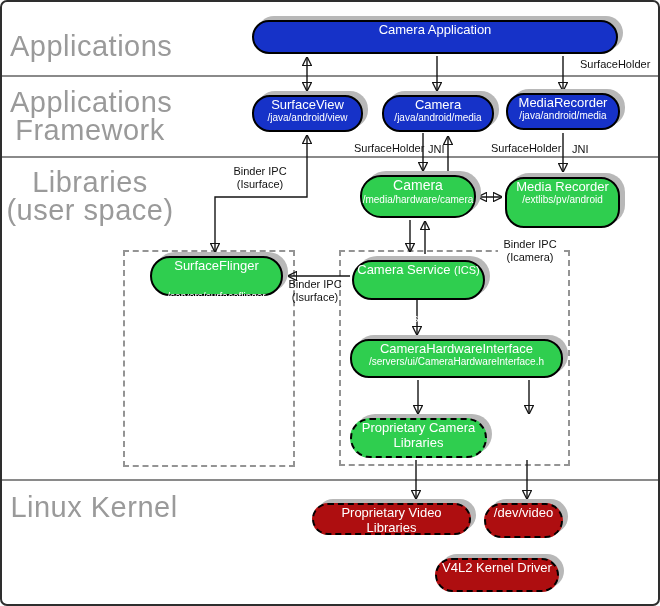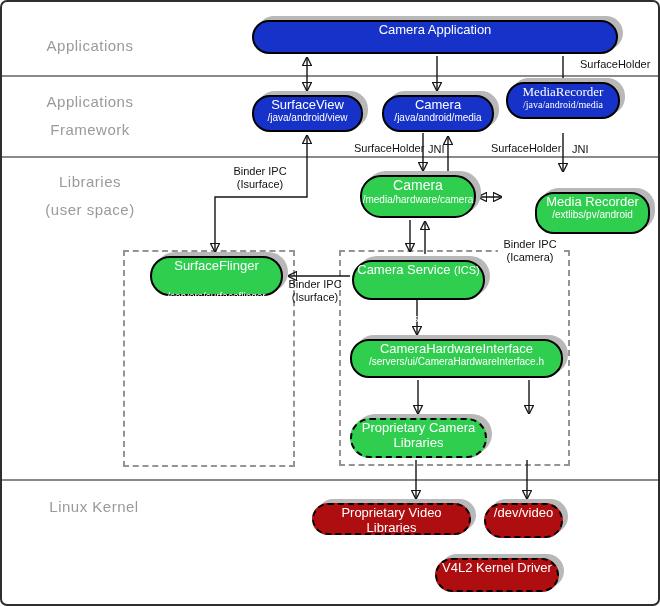--- a/index.html
+++ b/index.html
@@ -3,21 +3,21 @@
 <meta charset="utf-8">
 <style>
   html,body{margin:0;padding:0;background:#fff;}
   #stage{
     position:relative;width:660px;height:606px;box-sizing:border-box;
     background:#fff;border:2px solid #2e2e2e;border-radius:7px;overflow:hidden;
     font-family:"Liberation Sans",sans-serif;
   }
   .sep{position:absolute;left:0;right:0;height:2px;background:#8a8a8a;}
   .layer-label{
-    position:absolute;color:var(--label_gray,#9a9a9a);font-size:15px;
+    position:absolute;color:var(--label_gray,#9a9a9a);font-size:29px;
     text-align:center;line-height:28px;letter-spacing:0.5px;
   }
   .dashed-rect{position:absolute;border:2px dashed #949494;box-sizing:border-box;}
   .node{
     position:absolute;display:flex;flex-direction:column;align-items:center;
     color:#fff;border:2px solid #000;box-sizing:border-box;text-align:center;line-height:1.18;
     border-radius:20px;box-shadow:5px -4px 0 var(--shadow_gray,#b8b8b8);
   }
   .node.blue{background:var(--framework_blue,#1632c8);}
   .node.green{background:var(--userspace_green,#2fce4f);}
@@ -89,30 +89,30 @@
   </div>
 
   <div class="node blue" style="left:250px;top:93px;width:111px;height:37px;border-radius:18px;">
     <span class="t">SurfaceView</span>
     <span class="s">/java/android/view</span>
   </div>
   <div class="node blue" style="left:380px;top:93px;width:112px;height:37px;border-radius:18px;">
     <span class="t">Camera</span>
     <span class="s">/java/android/media</span>
   </div>
-  <div class="node blue" style="left:504px;top:80px;width:114px;height:37px;border-radius:18px;font-family:Liberation Serif, serif;">
+  <div class="node blue" style="left:504px;top:91px;width:114px;height:37px;border-radius:18px;">
     <span class="t">MediaRecorder</span>
     <span class="s">/java/android/media</span>
   </div>
 
   <div class="node green" style="left:358px;top:173px;width:116px;height:43px;border-radius:21px;">
     <span class="t big">Camera</span>
     <span class="s">/media/hardware/camera</span>
   </div>
-  <div class="node green" style="left:533px;top:175px;width:115px;height:42px;border-radius:19px;margin-top:15px;">
+  <div class="node green" style="left:503px;top:175px;width:115px;height:51px;border-radius:19px;">
     <span class="t">Media Recorder</span>
     <span class="s">/extlibs/pv/android</span>
   </div>
   <div class="node green" style="left:148px;top:254px;width:133px;height:40px;border-radius:20px;gap:18px;">
     <span class="t">SurfaceFlinger</span>
     <span class="s">/servers/surfaceflinger</span>
   </div>
   <div class="node green" style="left:350px;top:258px;width:133px;height:40px;border-radius:20px;gap:36px;">
     <span class="t"><span>Camera Service</span> <span class="suffix">(ICS)</span></span>
     <span class="s">/servers/camera</span>

